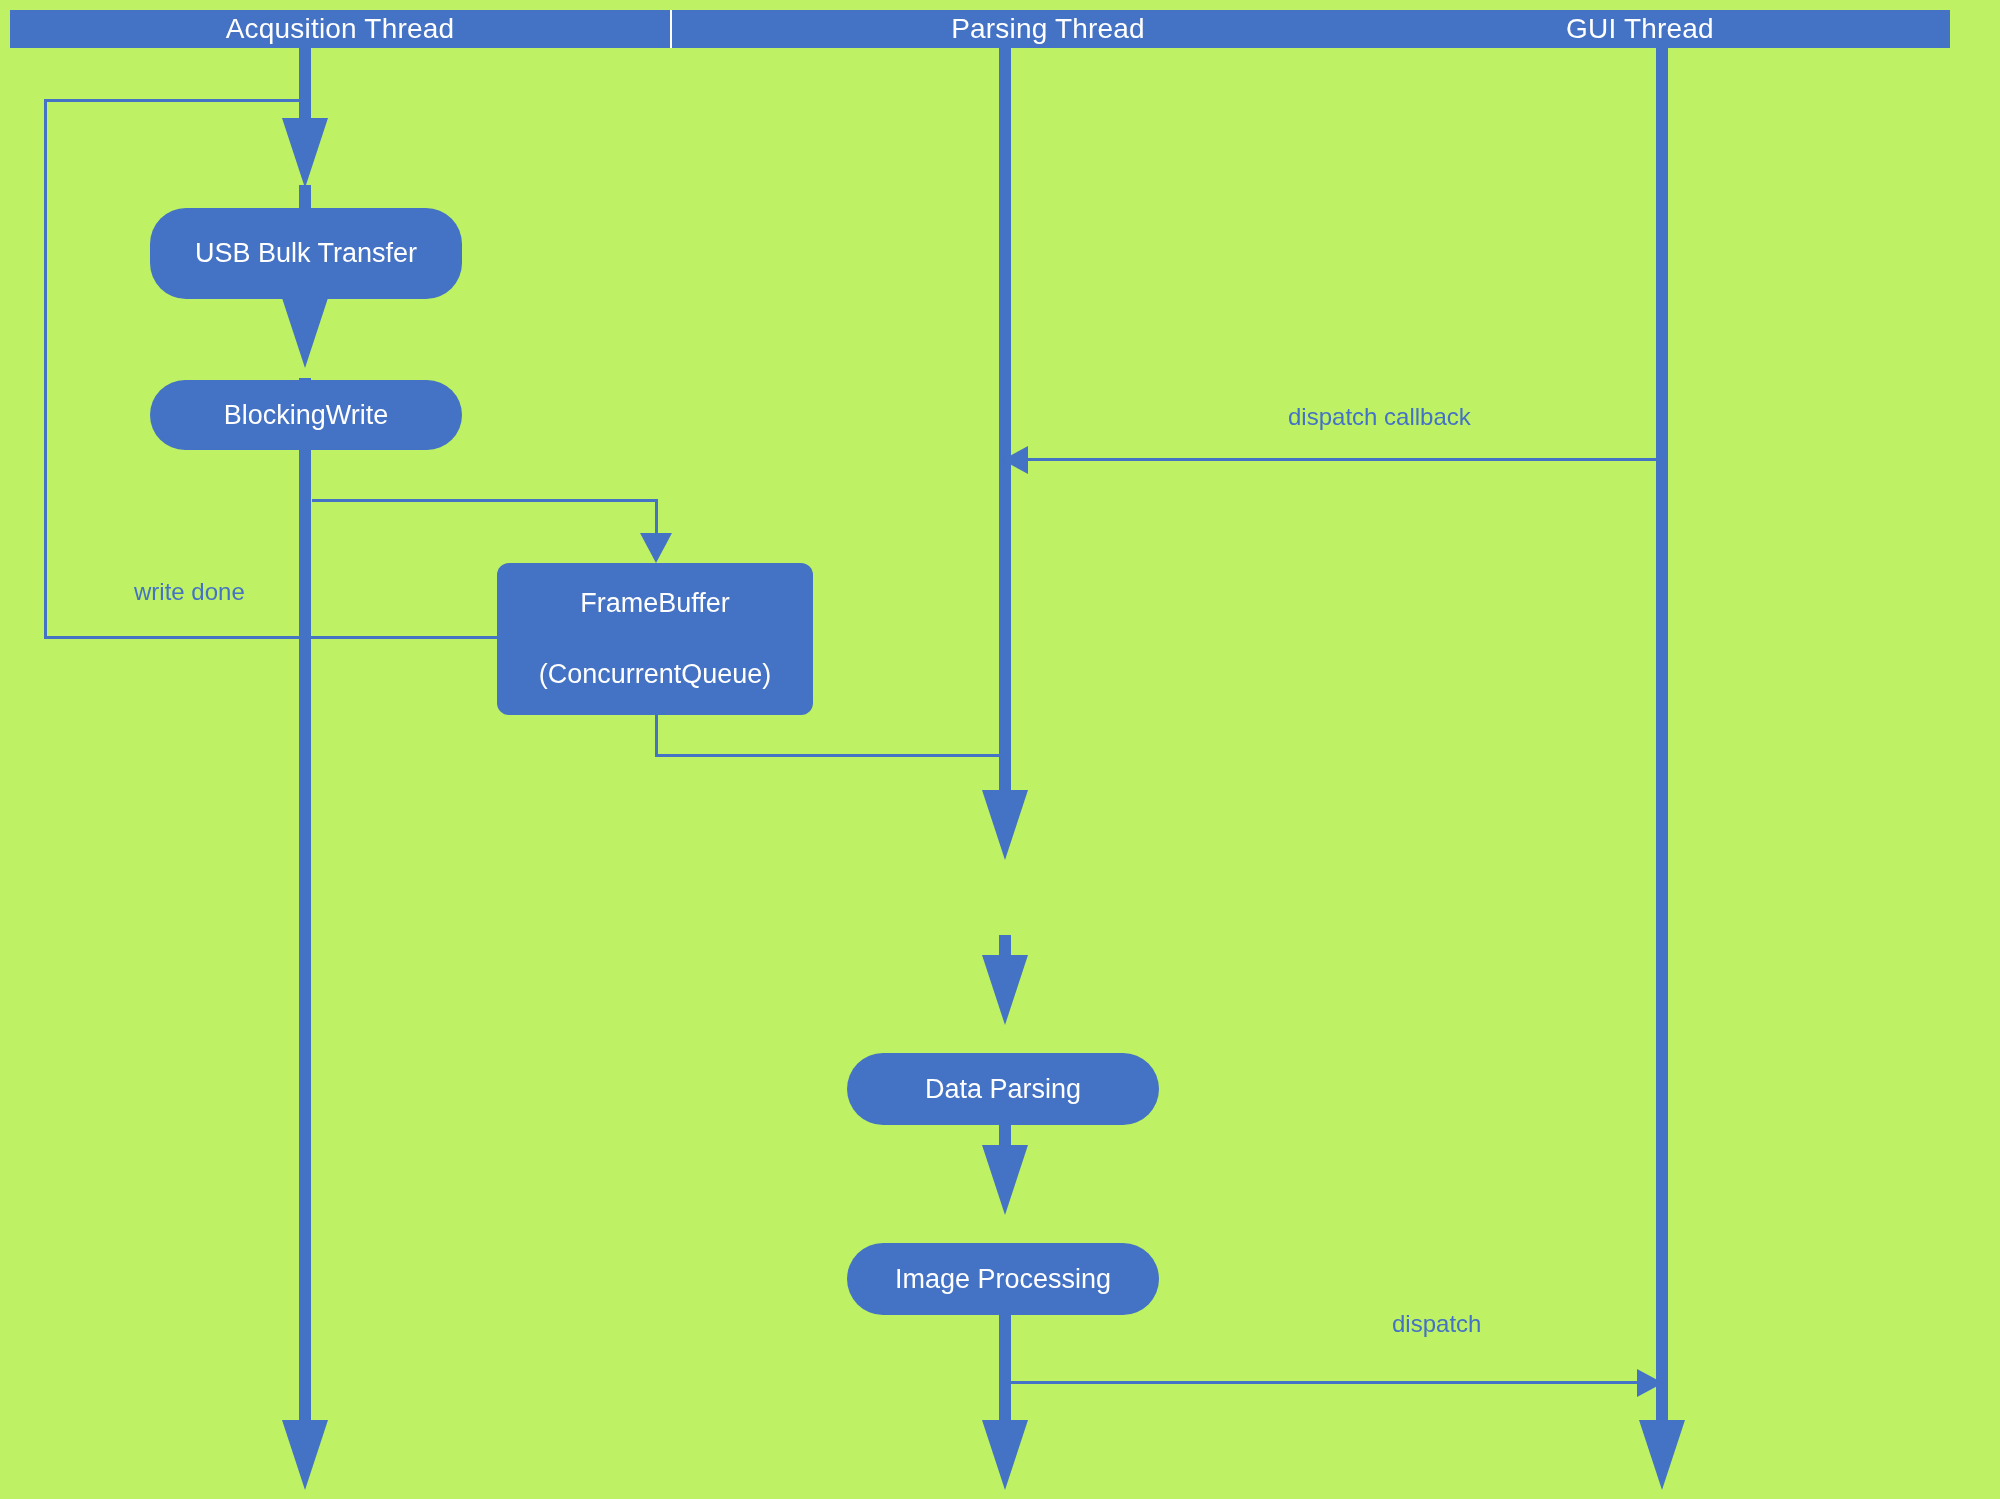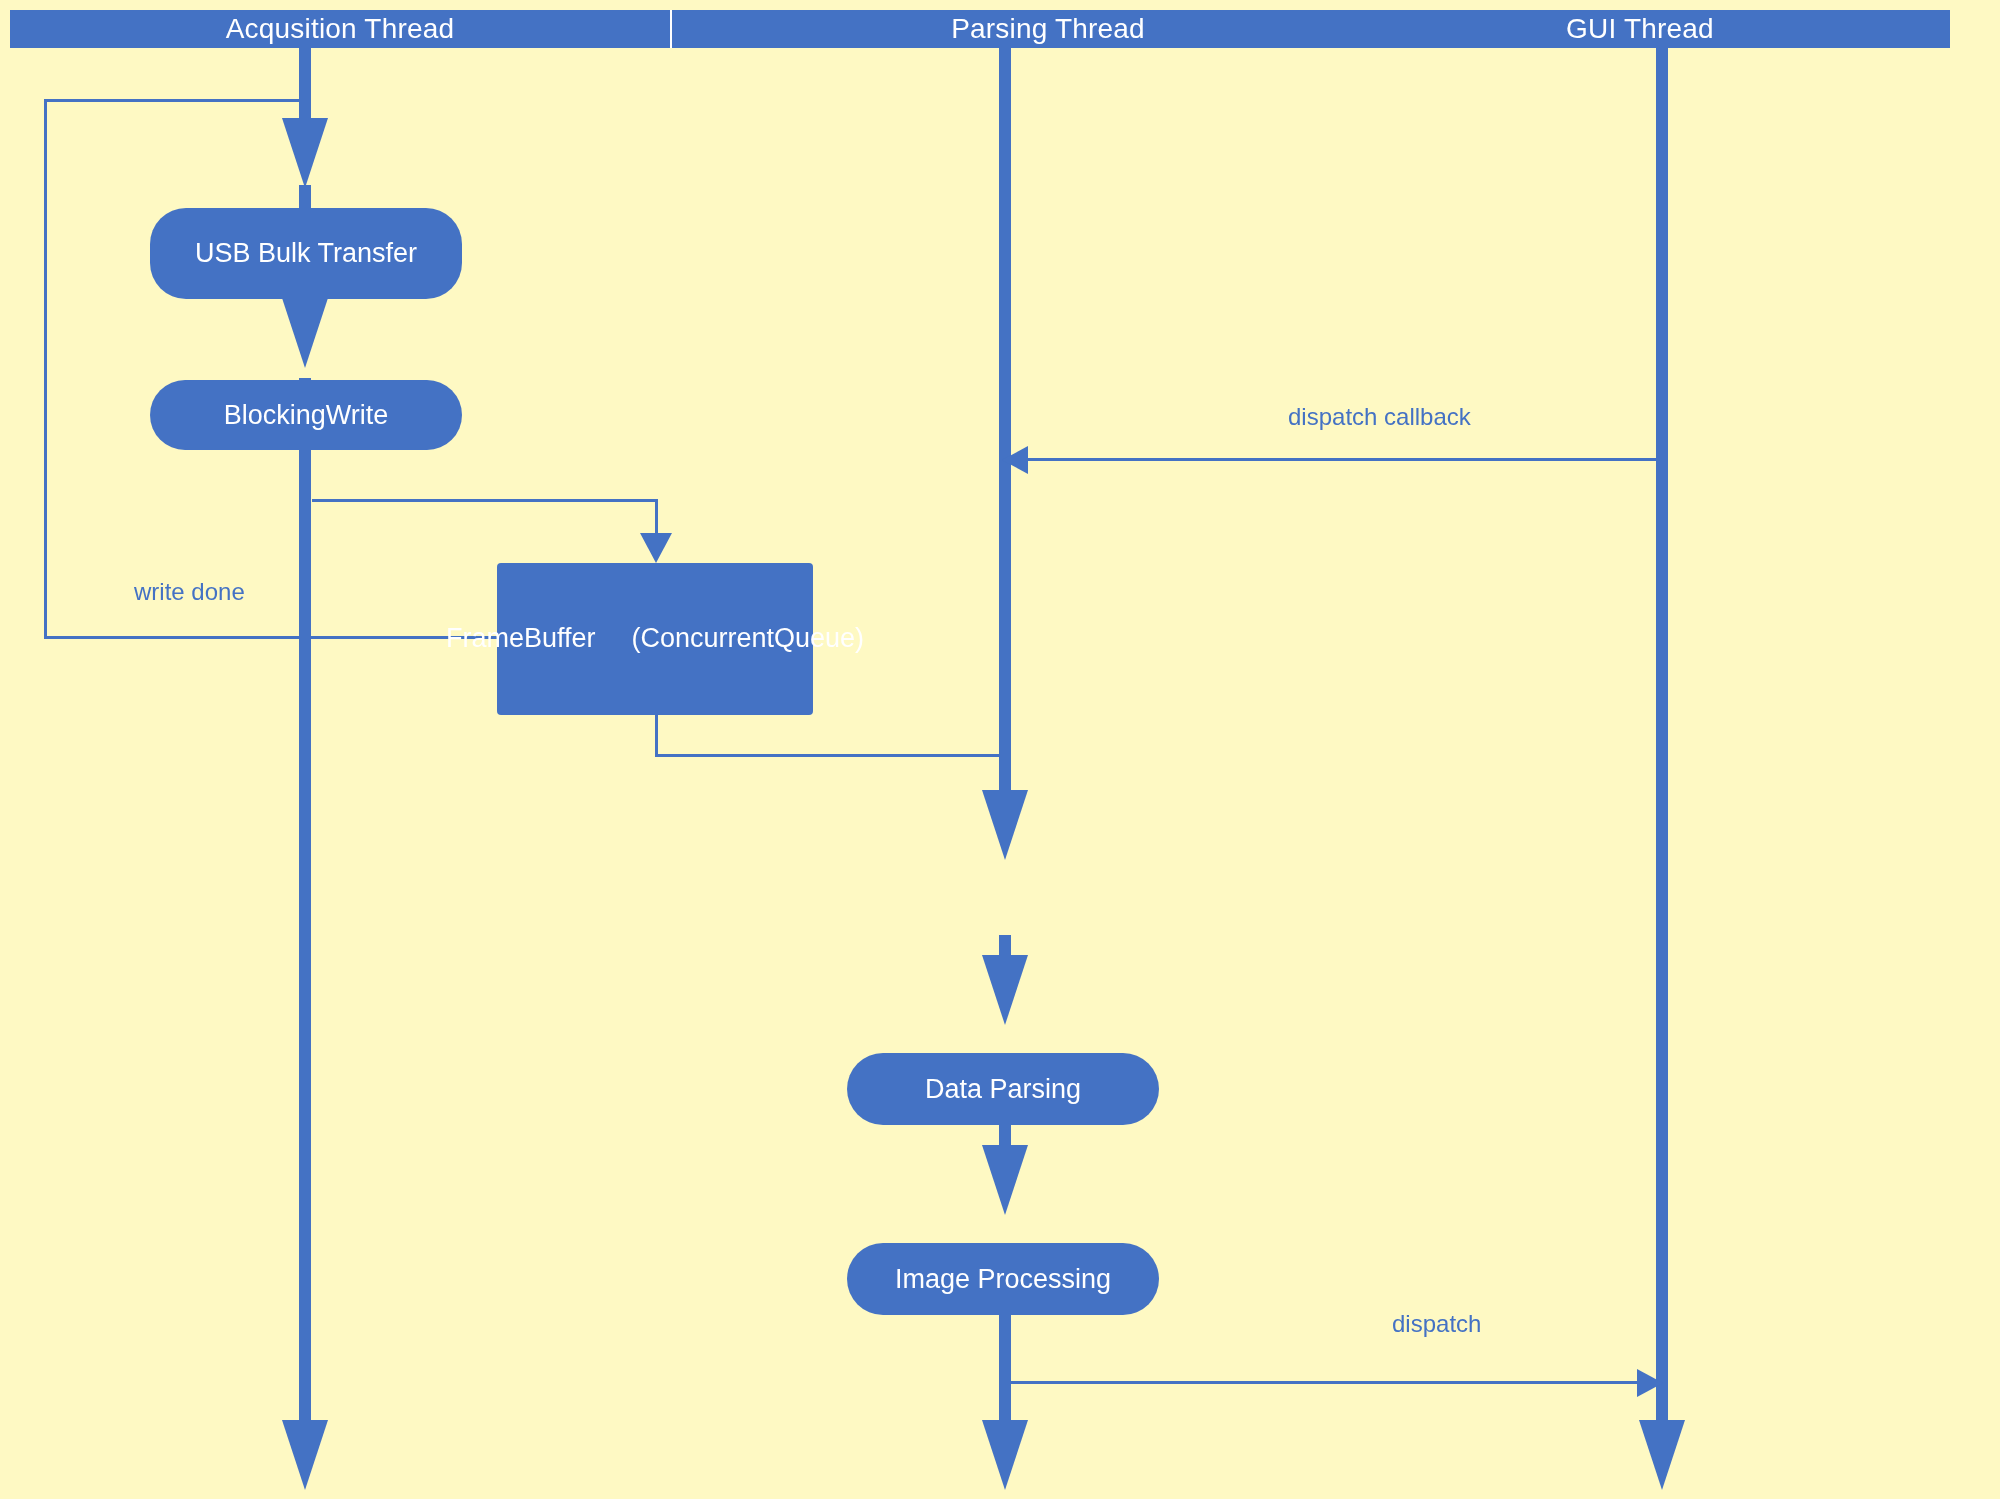--- a/index.html
+++ b/index.html
@@ -7,21 +7,21 @@
     padding: 0;
     background: #FFFFFF;
   }
   body {
     font-family: "Liberation Sans", sans-serif;
   }
   #stage {
     position: relative;
     width: 2000px;
     height: 1499px;
-    background: #fef9c3;
+    background: #bef264;
     overflow: hidden;
   }
 
   
   .lane-header {
     position: absolute;
     top: 10px;
     height: 38px;
     background: #4472C4;
     border-right: 2px solid #FFFFFF;
@@ -61,23 +61,23 @@
     align-items: center;
     justify-content: center;
     color: #FFFFFF;
     font-size: 27px;
     text-align: center;
     box-sizing: border-box;
     z-index: 4;
   }
   
   .node.rect {
-    border-radius: 4px;
+    border-radius: 12px;
     line-height: 1.3;
-    flex-direction: row;
+    flex-direction: column;
     gap: 36px;
   }
 
   
   .hline {
     position: absolute;
     height: 3px;
     background: #4472C4;
   }
   .vline {

